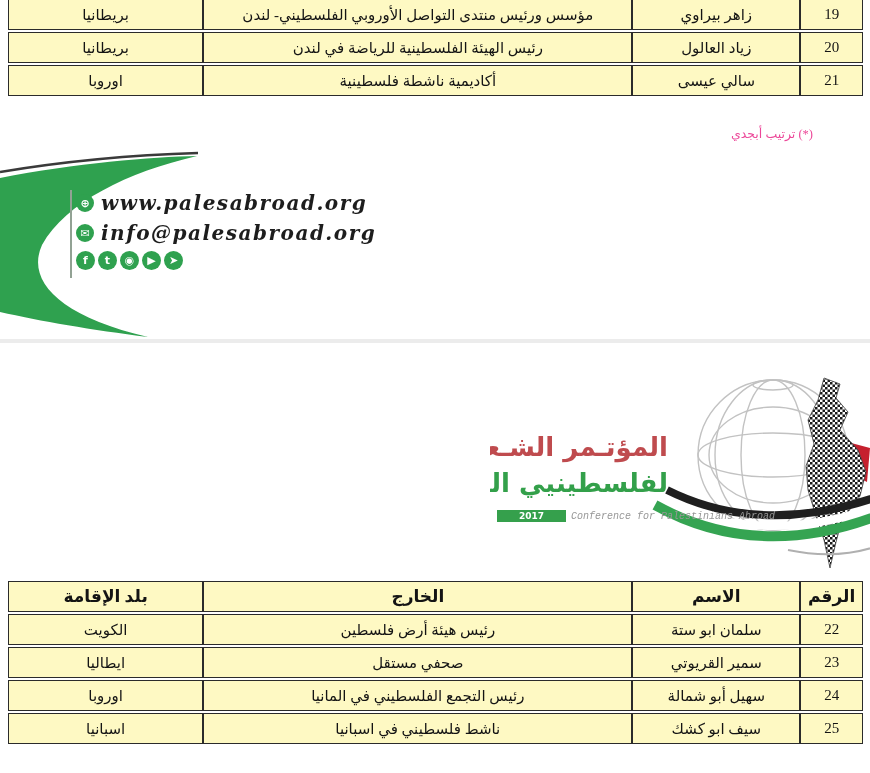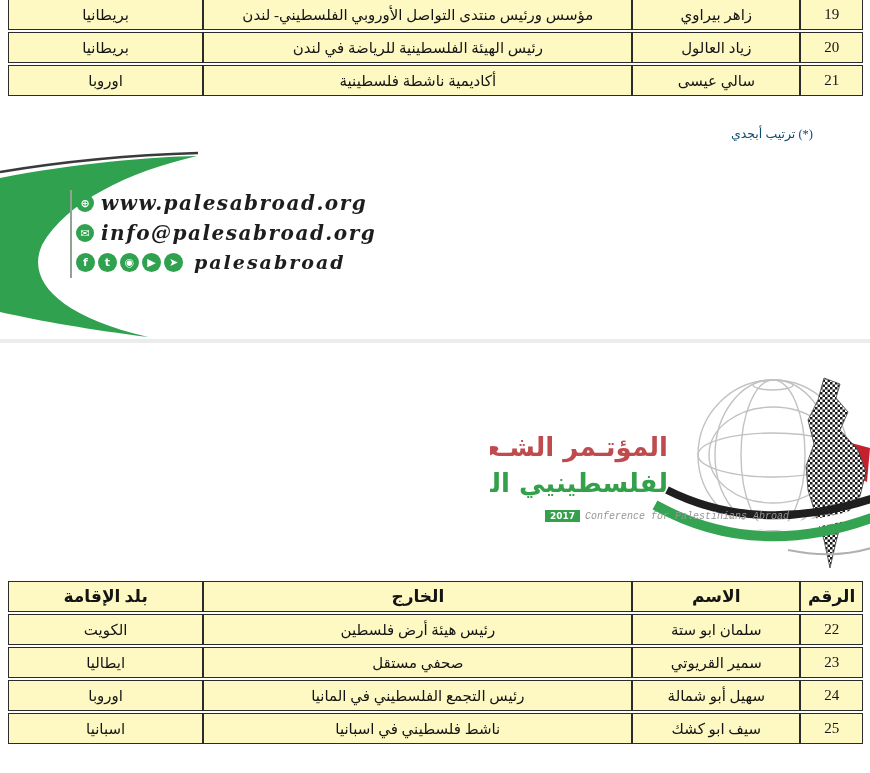--- a/index.html
+++ b/index.html
@@ -11,21 +11,21 @@
                border-collapse:separate;border-spacing:0 2px;direction:rtl;}
   table.roster td, table.roster th{
       border:1.5px solid #2b2b2b;background:#fef9c3;text-align:center;vertical-align:middle;
       font-size:15px;color:#141414;height:29px;padding:0 5px;overflow:hidden;white-space:nowrap;}
   table.roster th{font-weight:bold;font-size:17px;}
   #top-table{top:-3px;}
   #bottom-table{top:579px;}
   col.c-num{width:62px;} col.c-name{width:166px;} col.c-role{width:424px;} col.c-country{width:193px;}
 
   
-  .footnote{position:absolute;top:126px;right:57px;direction:rtl;font-size:12.5px;color:#0c4a6e;margin-left:28px;}
+  .footnote{position:absolute;top:126px;right:57px;direction:rtl;font-size:12.5px;color:#ec4899;margin-left:28px;}
 
   
   .footer-swoosh{position:absolute;top:150px;left:0;width:870px;height:192px;}
   .footer-swoosh svg{position:absolute;top:0;left:0;}
   .contact-sep{position:absolute;left:70px;top:40px;width:2px;height:88px;background:#92a294;}
   .contact-line{position:absolute;display:flex;align-items:center;gap:7px;
       font-family:"DejaVu Serif",serif;font-style:italic;font-weight:bold;color:#1d1d1d;}
   .cl-1{left:76px;top:41px;font-size:20px;letter-spacing:1.5px;}
   .cl-2{left:76px;top:71px;font-size:20px;letter-spacing:1.5px;}
   .cl-3{left:76px;top:101px;font-size:19px;letter-spacing:2px;}
@@ -39,21 +39,21 @@
 
   
   .conf-logo{position:absolute;left:490px;top:372px;width:380px;height:201px;overflow:hidden;}
   .conf-logo svg{position:absolute;top:0;left:0;}
   .logo-title{position:absolute;right:202px;top:60px;direction:rtl;white-space:nowrap;
       font-family:"DejaVu Sans",sans-serif;font-weight:bold;font-size:26px;color:#bf4b4e;}
   .logo-subtitle{position:absolute;right:202px;top:96px;direction:rtl;white-space:nowrap;
       font-family:"DejaVu Sans",sans-serif;font-weight:bold;font-size:26px;color:#33a04a;}
   .logo-tagrow{position:absolute;left:7px;top:138px;display:flex;align-items:center;gap:5px;}
   .year-badge{background:#35a04c;color:#fff;font-family:"DejaVu Sans",sans-serif;
-      font-weight:bold;font-size:9px;padding:1px 5px;margin-left:48px;}
+      font-weight:bold;font-size:9px;padding:1px 22px;}
   .tagline{color:#979797;font-style:italic;font-size:10px;font-family:Liberation Mono, monospace;
       white-space:nowrap;}
 </style>
 </head>
 <body>
 
 <div class="page">
 
   <table class="roster" id="top-table">
     <colgroup>
@@ -104,21 +104,20 @@
     </div>
 
     <div class="contact-line cl-3">
       <span class="social-row" id="social-icons">
           <span class="ico-circle" style="width: 19px; height: 19px;">f</span>
           <span class="ico-circle" style="width: 19px; height: 19px;">t</span>
           <span class="ico-circle" style="width: 19px; height: 19px;">◉</span>
           <span class="ico-circle" style="width: 19px; height: 19px;">▶</span>
           <span class="ico-circle" style="width: 19px; height: 19px;">➤</span>
         </span>
-      <span>palesabroad</span>
     </div>
   </div>
 
   <div class="page-divider"></div>
 
   <div class="conf-logo">
     <svg width="380" height="201" viewBox="0 0 380 201">
       <defs>
         <pattern id="kef" width="5" height="5" patternUnits="userSpaceOnUse">
           <rect width="5" height="5" fill="#ffffff"></rect>

